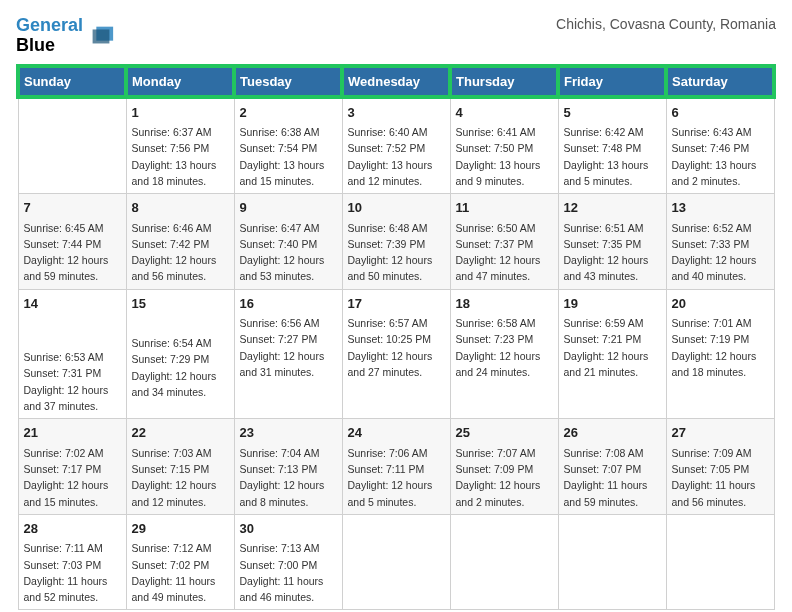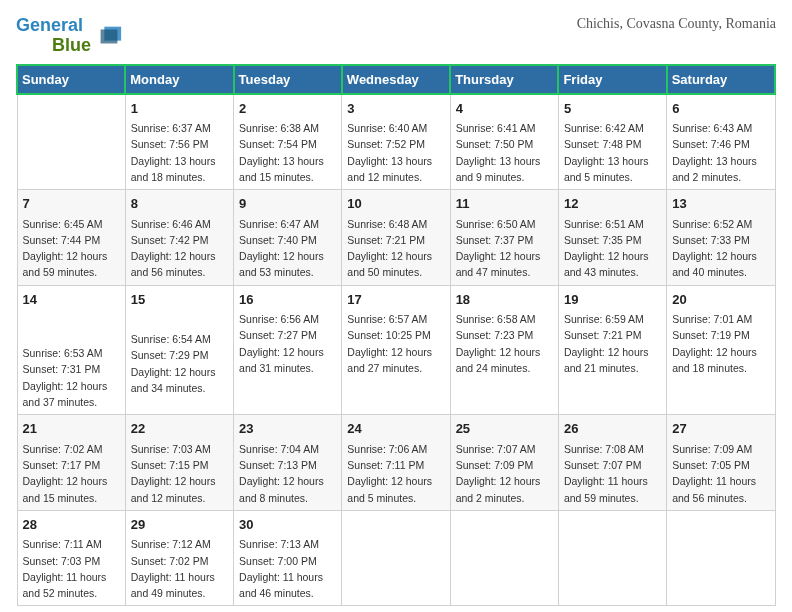--- a/index.html
+++ b/index.html
@@ -39,35 +39,34 @@
       text-align: right;
     }
     .month-title {
       font-size: 32px;
       font-weight: normal;
       color: #1a1a1a;
     }
     .location-title {
       font-size: 14px;
       color: #555;
-      font-family: Liberation Serif, serif;
     }
     table {
       width: 100%;
       border-collapse: collapse;
       font-size: 11px;
     }
     thead tr th {
       background-color: #2e6da4;
       color: #fff;
       padding: 6px 4px;
       text-align: left;
       font-size: 13px;
       font-weight: bold;
-      border: 2px solid #22c55e;
+      border: 4px solid #22c55e;
     }
     tbody tr {
       border-bottom: 1px solid #ccc;
     }
     tbody tr td {
       border: 1px solid #d0d0d0;
       vertical-align: top;
       padding: 4px 5px;
       min-height: 80px;
       width: 14.28%;
@@ -96,21 +95,21 @@
     }
   </style>
 </head>
 <body>
 
 <div class="header-area">
   <div class="logo">
     <div>
       <div class="logo-text">
         <span>General</span><br>
-        <span style="color:#4d7c0f;margin-left:36px;">Blue</span>
+        <span style="color:#000000;">Blue</span>
       </div>
     </div>
     <svg class="logo-icon" viewBox="0 0 30 30" xmlns="http://www.w3.org/2000/svg">
       <polygon points="10,5 28,5 28,20 10,20" fill="#2e86c1" opacity="0.85"></polygon>
       <polygon points="6,8 24,8 24,23 6,23" fill="#1a5276" opacity="0.7"></polygon>
     </svg>
   </div>
   <div class="title-area">
     <div class="location-title">Chichis, Covasna County, Romania</div>
   </div>
@@ -192,21 +191,21 @@
         <td>
           <span class="day-num">9</span>
           <div class="day-info" style="white-space: pre-line;">Sunrise: 6:47 AM
 Sunset: 7:40 PM
 Daylight: 12 hours
 and 53 minutes.</div>
         </td>
         <td>
           <span class="day-num">10</span>
           <div class="day-info" style="white-space: pre-line;">Sunrise: 6:48 AM
-Sunset: 7:21 PM
+Sunset: 7:39 PM
 Daylight: 12 hours
 and 50 minutes.</div>
         </td>
         <td>
           <span class="day-num">11</span>
           <div class="day-info" style="white-space: pre-line;">Sunrise: 6:50 AM
 Sunset: 7:37 PM
 Daylight: 12 hours
 and 47 minutes.</div>
         </td>

